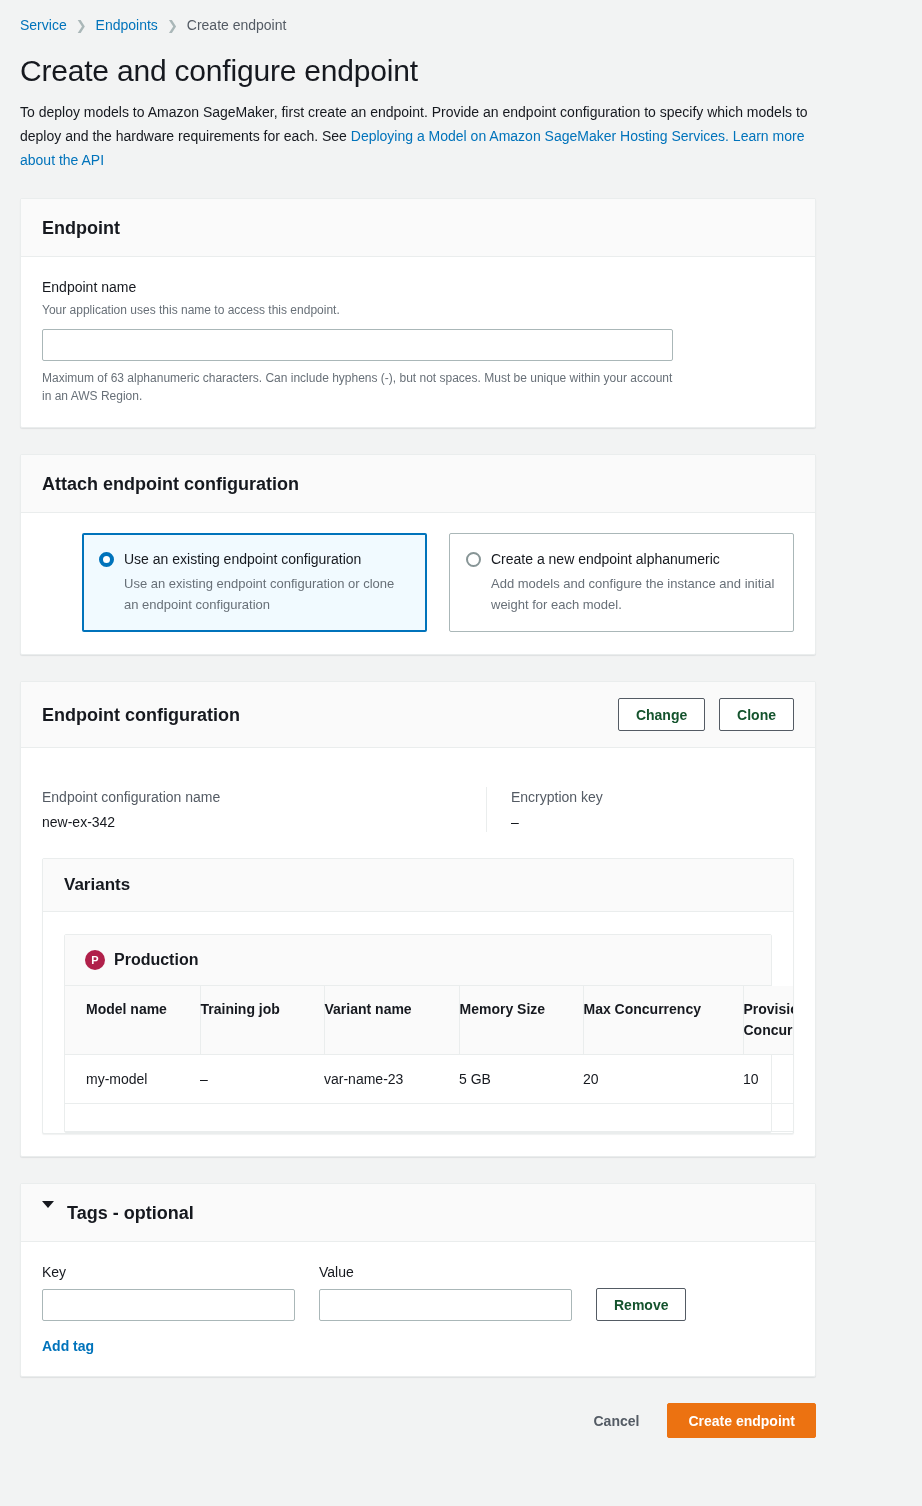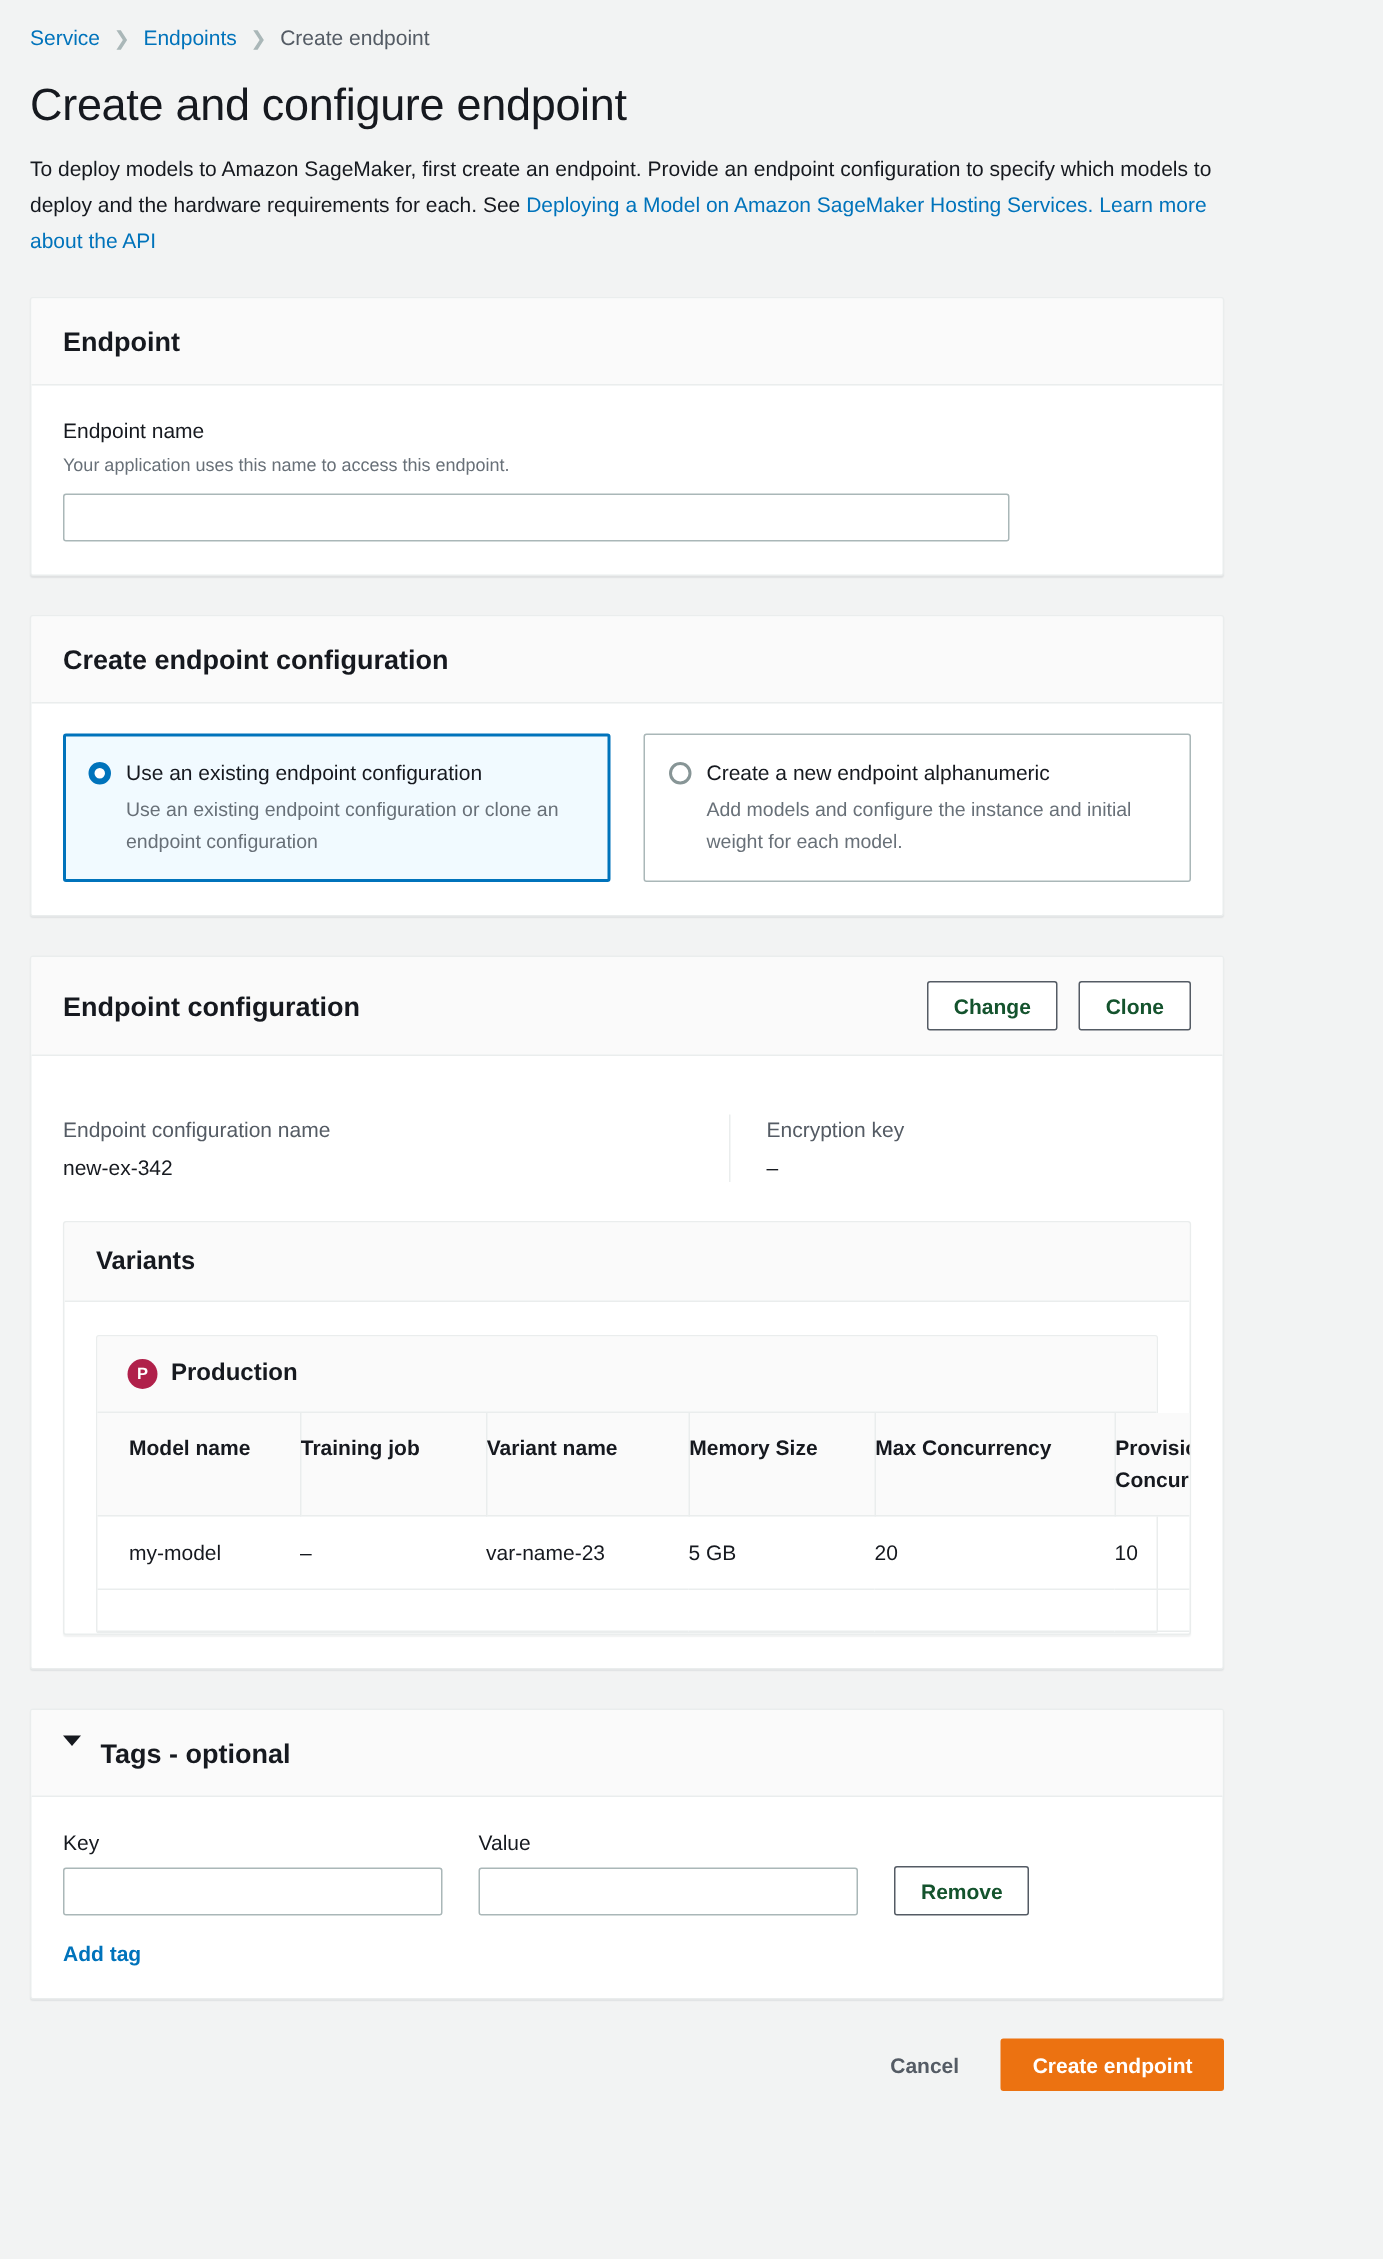--- a/index.html
+++ b/index.html
@@ -128,20 +128,21 @@
     color: #687078;
     line-height: 18px;
     margin-top: 8px;
     max-width: 634px;
   }
 
   
   .tile-row {
     display: flex;
     gap: 22px;
+    margin-left: 40px;
   }
   .tile {
     flex: 1 1 0;
     border: 1px solid #aab7b8;
     border-radius: 2px;
     padding: 15px 16px 16px 16px;
     background: #ffffff;
     cursor: pointer;
     min-height: 96px;
   }
@@ -412,26 +413,27 @@
   </p>
 
   <section class="card">
     <div class="card-header">
       <h2>Endpoint</h2>
     </div>
     <div class="card-body">
       <div class="field-label">Endpoint name</div>
       <div class="field-desc">Your application uses this name to access this endpoint.</div>
       <input class="text-input" type="text" value="" style="">
+      <div class="field-hint">Maximum of 63 alphanumeric characters. Can include hyphens (-), but not spaces. Must be unique within your account in an AWS Region.</div>
     </div>
   </section>
 
   <section class="card">
     <div class="card-header">
-      <h2>Create endpoint configuration</h2>
+      <h2>Attach endpoint configuration</h2>
     </div>
     <div class="card-body">
       <div class="tile-row">
 
         <div class="tile selected">
           <div class="tile-top">
             <span class="radio checked"></span>
             <span class="tile-label">Use an existing endpoint configuration</span>
           </div>
           <div class="tile-desc">Use an existing endpoint configuration or clone an endpoint configuration</div>

